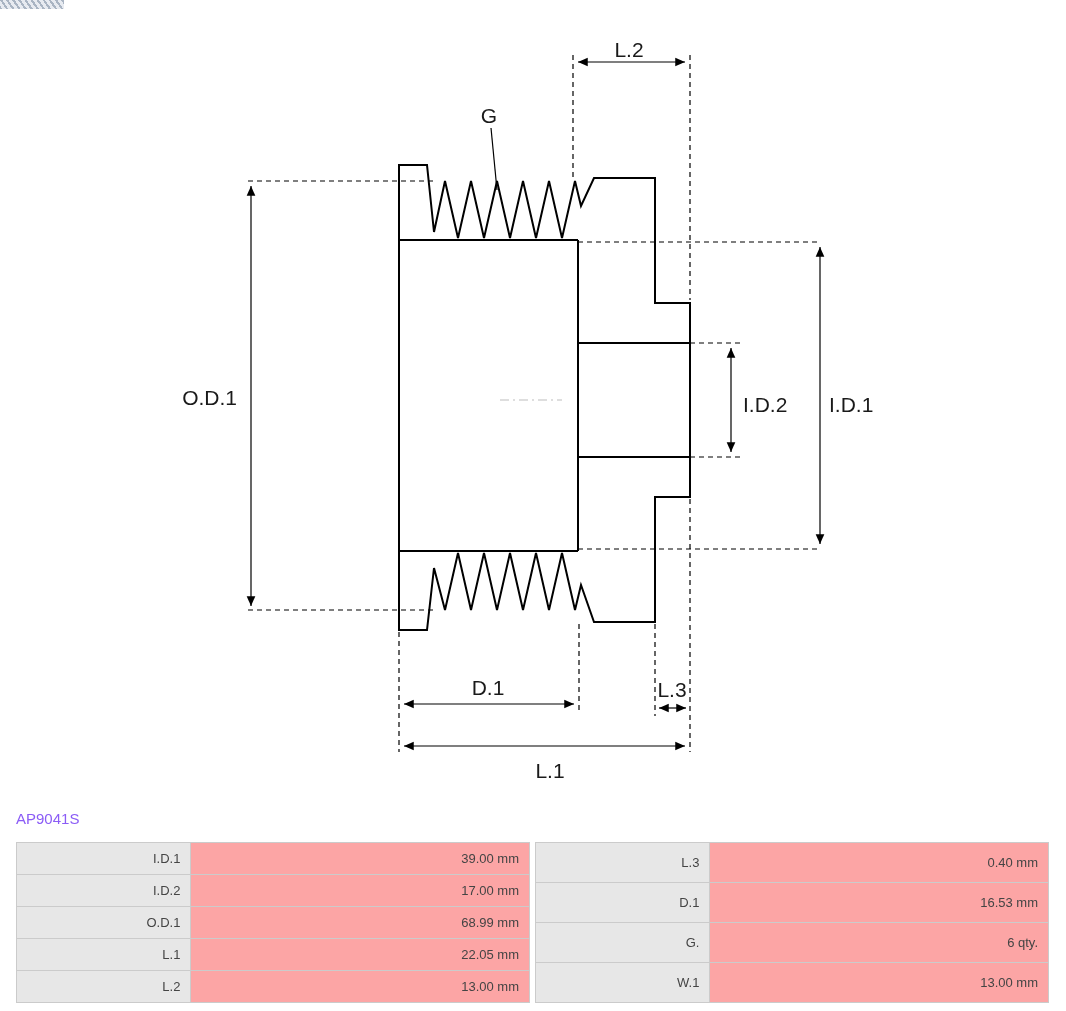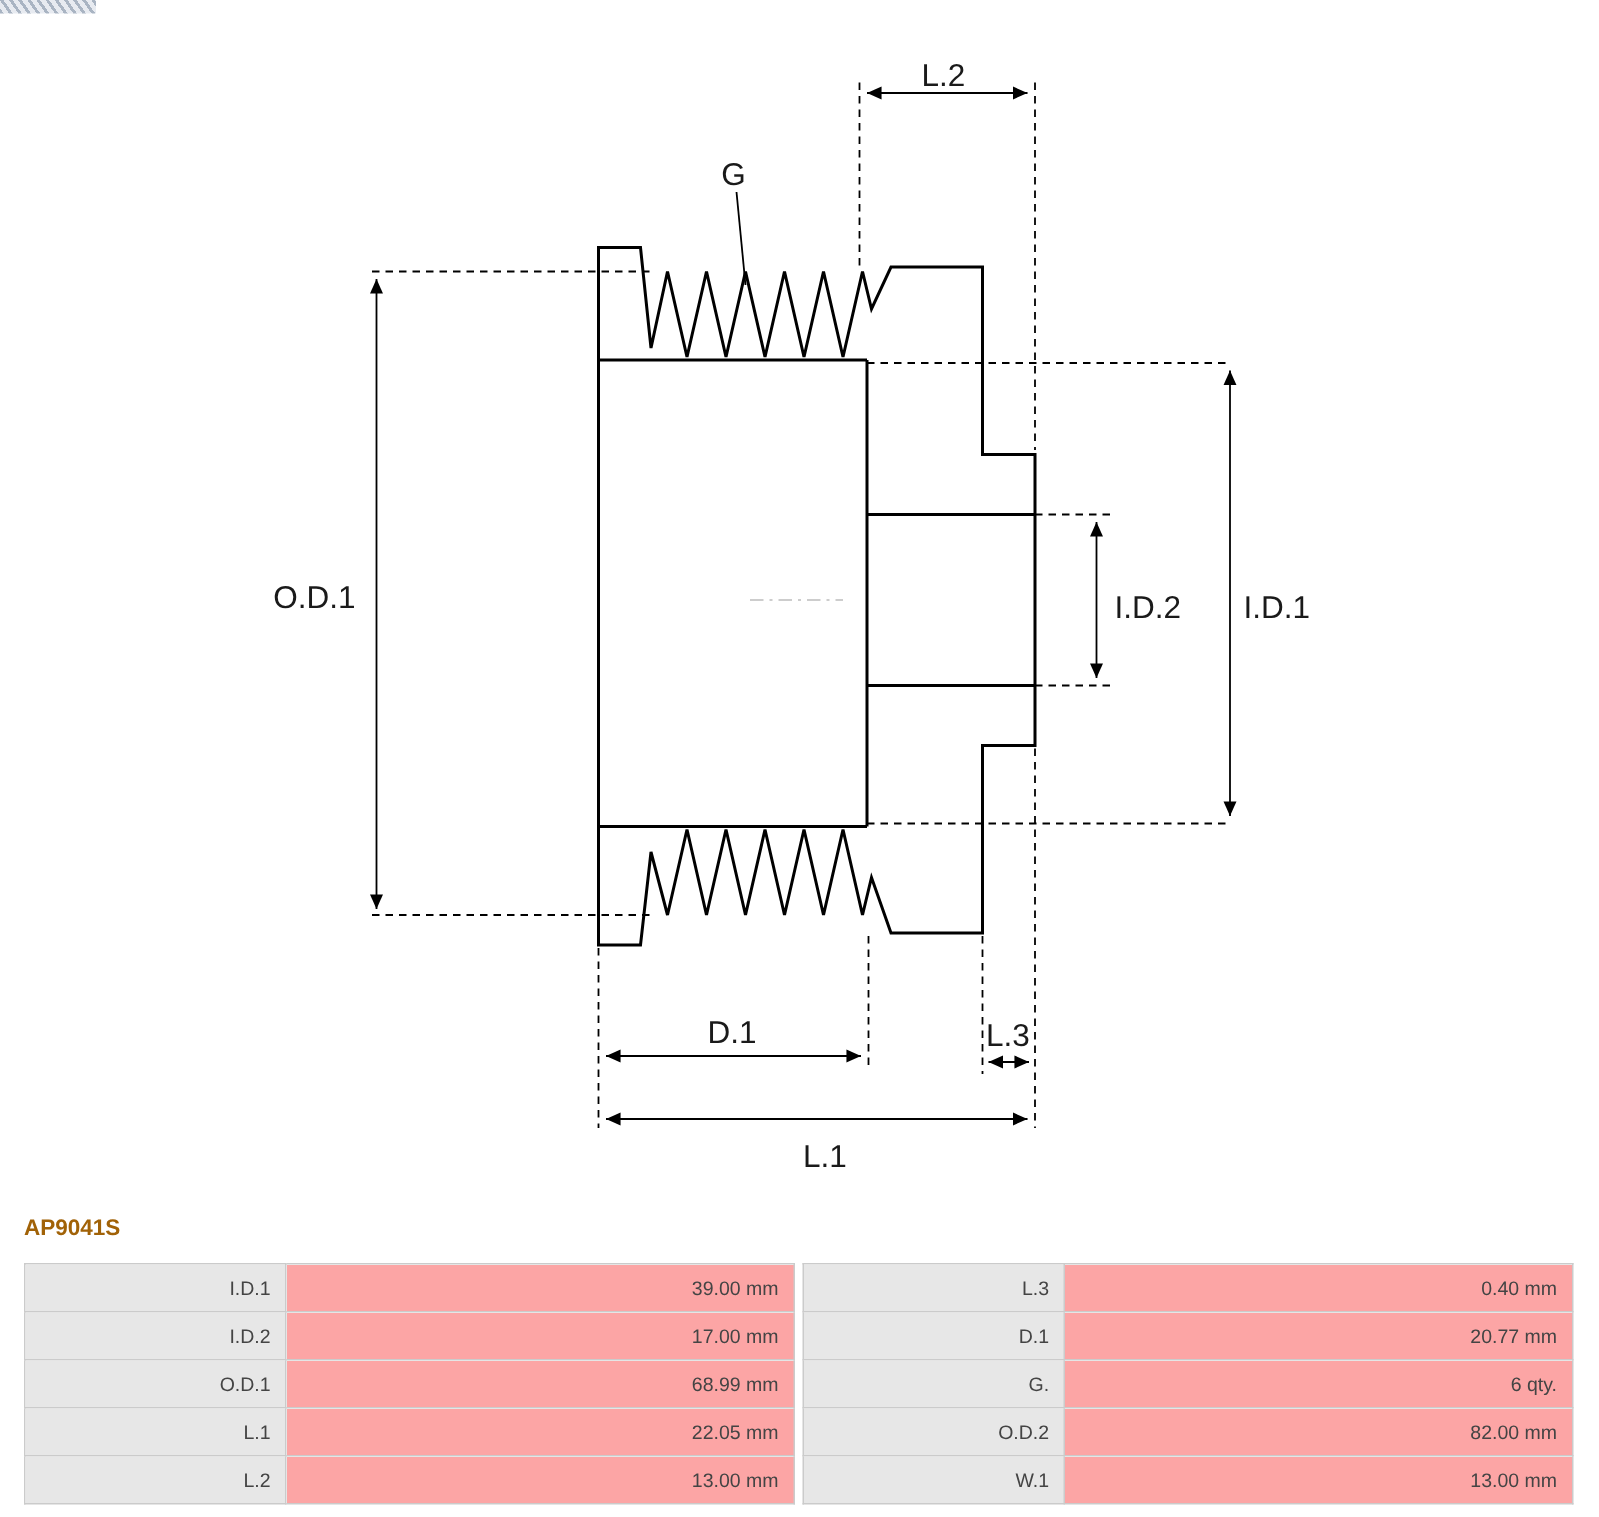--- a/index.html
+++ b/index.html
@@ -16,21 +16,21 @@
 
   .outline   { stroke:#000; stroke-width:2; fill:none; stroke-linejoin:miter; }
   .dash      { stroke:#000; stroke-width:1.2; fill:none; stroke-dasharray:5 4; }
   .dim       { stroke:#000; stroke-width:1.2; fill:none; }
   .leader    { stroke:#000; stroke-width:1.2; fill:none; }
   .centerln  { stroke:#bdbdbd; stroke-width:1; fill:none; stroke-dasharray:9 4 2 4; }
   .dimlabel  { font-size:21px; fill:#1a1a1a; }
 
   .part-number {
     position:absolute; left:16px; top:810px;
-    font-size:15px; font-weight:bold; color:#a16207;
+    font-size:15px; font-weight:normal; color:#8b5cf6;
   }
 
   .spec { position:absolute; left:16px; top:842px; width:1033px; display:flex; gap:5px; }
   table.half { border-collapse:collapse; flex:1; table-layout:fixed; }
   table.half td {
     border:1px solid #cbcbcb; height:31px; padding:0 10px 0 4px;
     font-size:13px; color:#444; text-align:right; overflow:hidden; white-space:nowrap;
   }
   td.lbl { background:#e7e7e7; width:34%; }
   td.val { background:#fca5a5; }
@@ -148,29 +148,25 @@
     </table>
 
     <table class="half">
       <tbody>
         <tr>
           <td class="lbl">L.3</td>
           <td class="val">0.40 mm</td>
         </tr>
         <tr>
           <td class="lbl">D.1</td>
-          <td class="val">20.77 mm</td>
+          <td class="val">16.53 mm</td>
         </tr>
         <tr>
           <td class="lbl">G.</td>
           <td class="val">6 qty.</td>
-        </tr>
-        <tr>
-          <td class="lbl">O.D.2</td>
-          <td class="val">82.00 mm</td>
         </tr>
         <tr>
           <td class="lbl">W.1</td>
           <td class="val">13.00 mm</td>
         </tr>
       </tbody>
     </table>
   </div>
 
 </div>

